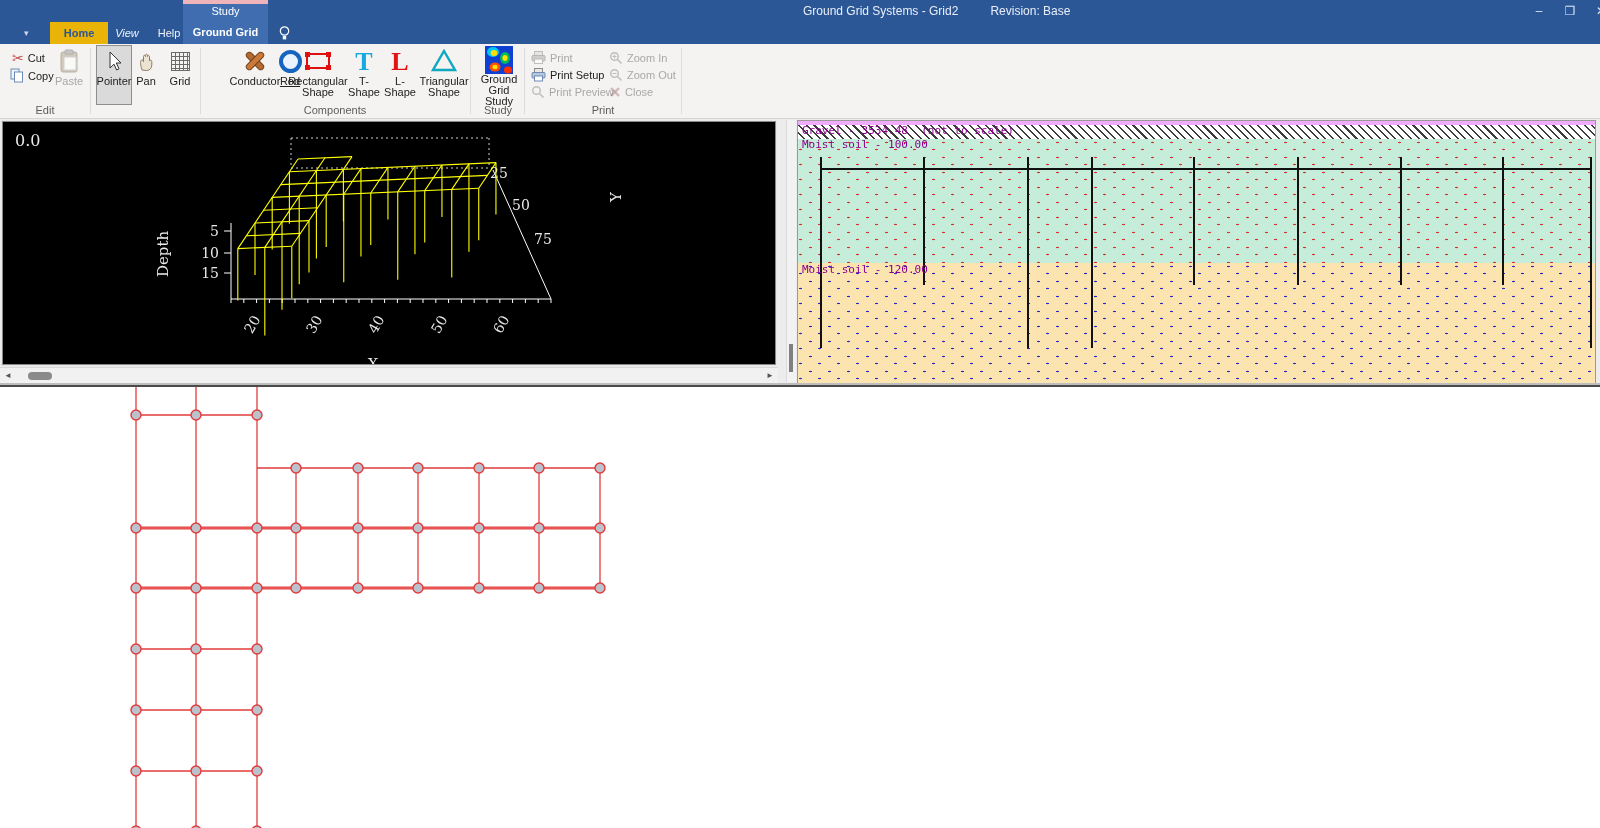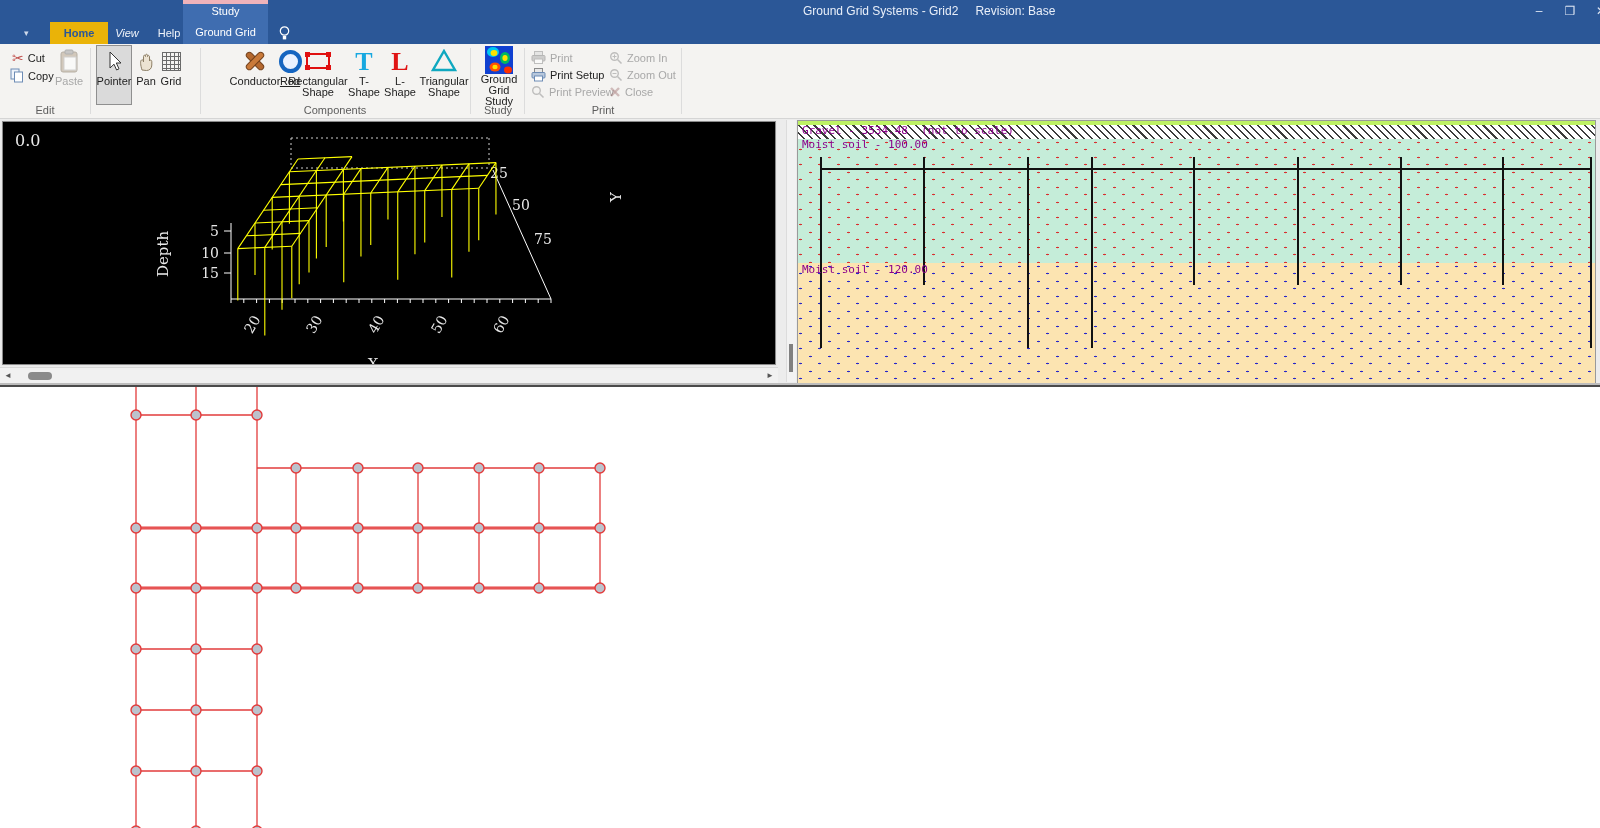--- a/index.html
+++ b/index.html
@@ -1,31 +1,31 @@
 <!DOCTYPE html>
 <html><head>
 <meta charset="utf-8">
 <style>
   html,body{margin:0;padding:0;width:1600px;height:828px;overflow:hidden;
     font-family:"Liberation Sans",sans-serif;background:#ececec;}
   #app{position:relative;width:1600px;height:828px;overflow:hidden;}
 
   
   .titlebar{position:absolute;left:0;top:0;width:1600px;height:22px;background:#2b5797;}
-  .title-text{position:absolute;left:803px;top:0;height:22px;display:flex;gap:17px;
+  .title-text{position:absolute;left:803px;top:0;height:22px;display:flex;gap:32px;
     align-items:center;color:#e9eff9;font-size:12px;}
   .win-btn{position:absolute;top:0;width:16px;height:22px;color:#dde5f2;font-size:12px;
     display:flex;align-items:center;justify-content:center;}
 
   
   .contextual{position:absolute;left:183px;top:0;width:85px;height:44px;background:#3f6db0;z-index:5;}
   .ctx-pink{position:absolute;left:0;top:0;width:85px;height:4px;background:#efb3ba;}
   .ctx-study{position:absolute;left:0;top:5px;width:85px;text-align:center;color:#fff;font-size:11px;}
   .ctx-tab{position:absolute;left:0;top:26px;width:85px;text-align:center;color:#fff;
-    font-size:11px;font-weight:normal;}
+    font-size:11px;font-weight:bold;}
 
   
   .tabrow{position:absolute;left:0;top:22px;width:1600px;height:22px;background:#2b5797;}
   .tab{position:absolute;top:0;height:22px;display:flex;align-items:center;justify-content:center;
     color:#f0f4fa;font-size:11px;padding:0 6px;}
   .tab.active{background:#eab308;color:#2b5797;font-weight:bold;}
   .caret{position:absolute;left:24px;top:0;height:22px;color:#cfd9ea;font-size:9px;
     display:flex;align-items:center;}
   .bulb{position:absolute;left:278px;top:3px;}
 
@@ -54,21 +54,21 @@
   .plot3d{position:absolute;left:2px;top:121px;width:772px;height:242px;background:#000;
     border:1px solid #8a8a8a;box-shadow:0 0 0 1px #e8e8e8;}
   .hscroll{position:absolute;left:0;top:367px;width:778px;height:16px;background:#f1f1f1;
     border-top:1px solid #d8d8d8;}
   .hs-arrow{position:absolute;top:3px;font-size:8px;color:#555;}
   .hs-thumb{position:absolute;left:28px;top:4px;width:24px;height:8px;background:#8a8a8a;border-radius:4px;}
   .vscroll{position:absolute;left:786px;top:120px;width:9px;height:262px;background:#f2f2f2;
     border-left:1px solid #dcdcdc;}
   .vs-thumb{position:absolute;left:2px;top:224px;width:4px;height:28px;background:#808080;}
 
-  .soil{position:absolute;left:797px;top:120px;width:797px;height:262px;background:#bef264;
+  .soil{position:absolute;left:797px;top:120px;width:797px;height:262px;background:#f0abfc;
     border:1px solid #9a9a9a;overflow:hidden;}
   .soil-gravel{position:absolute;left:0;width:797px;background:#fff;
     background-image:repeating-linear-gradient(45deg,transparent 0 4px,#3c3c3c 4px 5.5px);}
   .soil-l1{position:absolute;left:0;width:797px;
     background-color:#c5edd9;
     background-image:radial-gradient(#d83030 1.1px,transparent 1.3px),
                      radial-gradient(#d83030 1.1px,transparent 1.3px);
     background-size:19px 15px;background-position:3px 11px,12px 3px;}
   .soil-l2{position:absolute;left:0;width:797px;
     background-color:#fce4b1;
@@ -158,21 +158,21 @@
       <span>Pointer</span>
     </div>
     <div class="rbtn" style="left:132px;width:28px;">
       <span class="ico">
         <svg width="20" height="22" viewBox="0 0 20 22">
           <path d="M6,20 C4.5,15 4,11 5.5,10 C6.6,9.4 7.5,10 7.5,12 L7.5,6.5 C7.5,4.8 9.5,4.8 9.5,6.5 L9.5,5.5 C9.5,3.8 11.5,3.8 11.5,5.5 L11.5,6.5 C11.5,5 13.5,5 13.5,7 L13.5,11 C13.5,9.6 15.8,9.8 15.8,11.5 L15.8,15 C15.8,18.5 13.5,20.5 10.5,20.5 Z" fill="#ece3d2" stroke="#8d7f66"></path>
         </svg>
       </span>
       <span>Pan</span>
     </div>
-    <div class="rbtn" style="left:154px;width:34px;">
+    <div class="rbtn" style="left:163px;width:34px;">
       <span class="ico">
           <span class="grid-ico cssico"></span>
         </span>
       <span>Grid</span>
     </div>
 
     <div class="rbtn" style="left:204px;width:54px;margin-left:24px;">
       <span class="ico">
         <svg width="26" height="26" viewBox="0 0 26 26">
           <g transform="rotate(45 13 13)">

